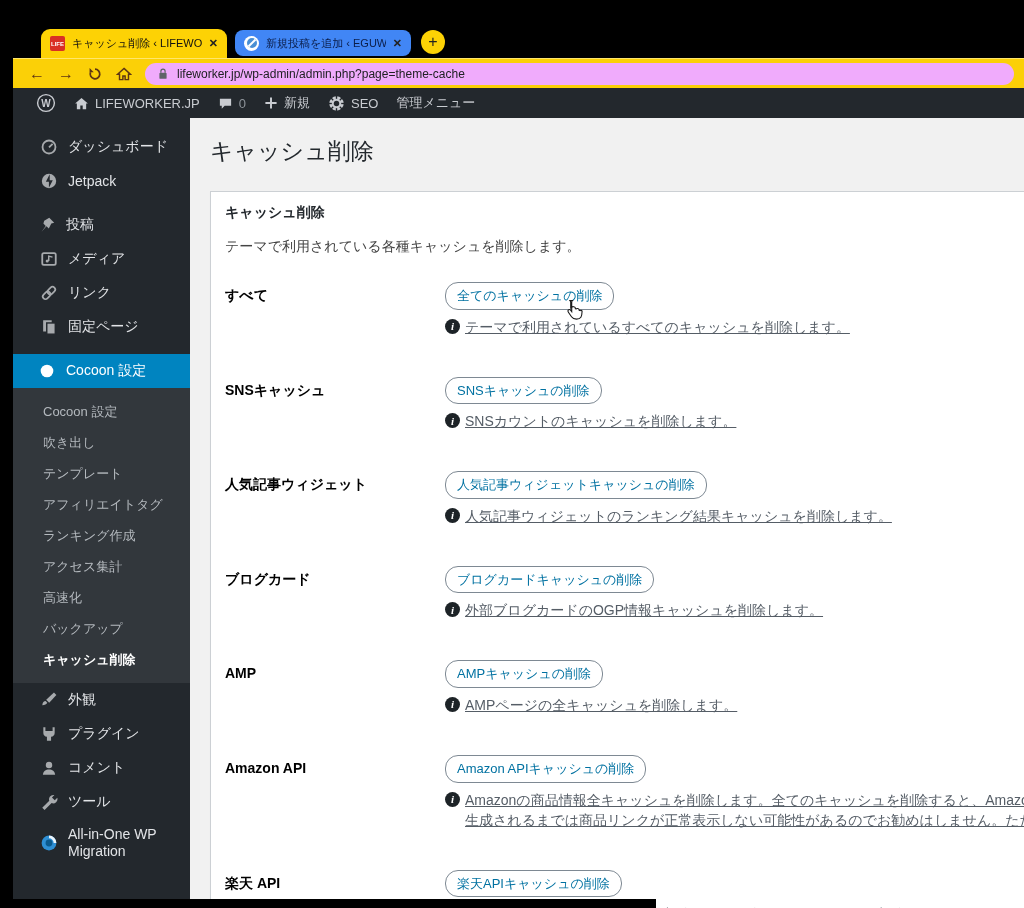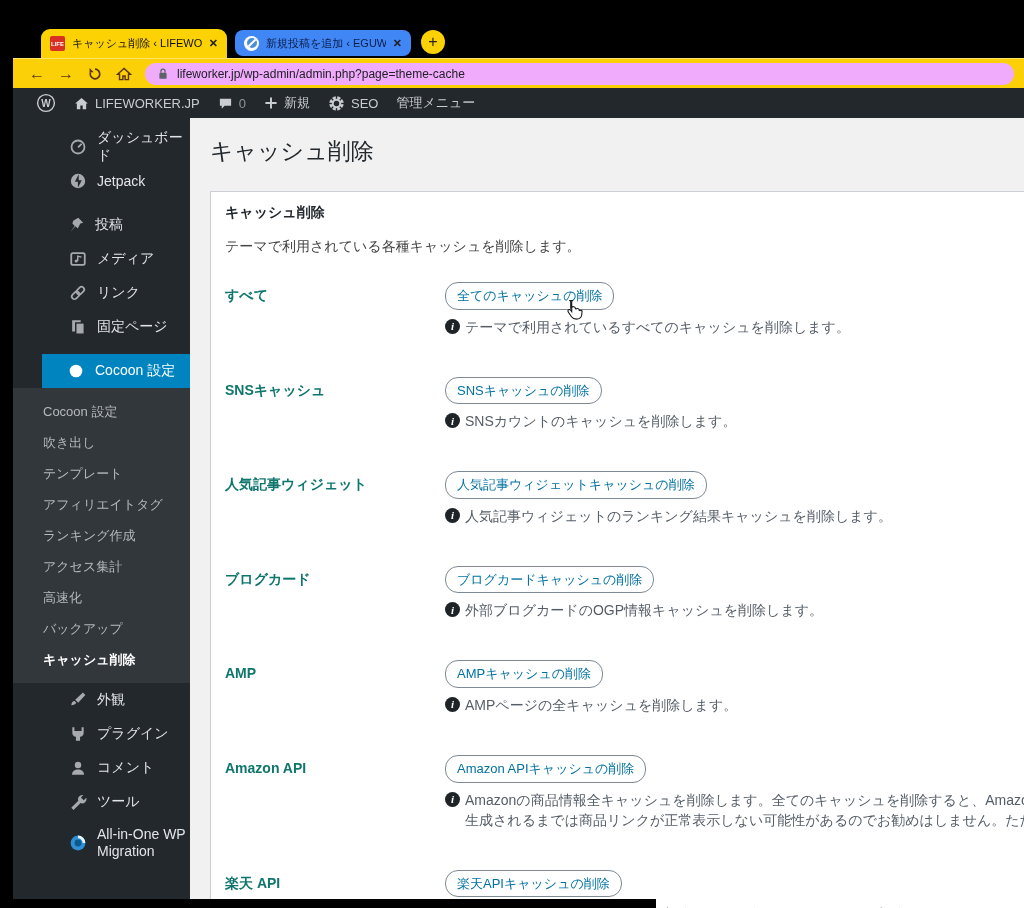--- a/index.html
+++ b/index.html
@@ -40,47 +40,47 @@
   
   .adminbar { height:30px; background:#23282d; color:#c9ccd1; display:flex; align-items:center;
               font-size:13px; padding:0 6px 0 14px; flex:none; }
   .ab-item { display:flex; align-items:center; gap:6px; padding:0 9px; height:100%; }
   .ab-item svg { flex:none; }
   .ab-count { color:#8e949a; }
 
   
   .main { flex:1; display:flex; min-height:0; }
   .sidebar { width:177px; background:#23282d; flex:none; padding-top:12px; color:#e2e4e7; font-size:14px; }
-  .mi { height:34px; display:flex; align-items:center; gap:9px; padding-left:26px;margin-left:29px; }
+  .mi { height:34px; display:flex; align-items:center; gap:9px; padding-left:26px; }
   .mi .ico { width:20px; height:20px; color:#a7aaad; flex:none; display:flex; align-items:center; justify-content:center; }
   .mi-gap { margin-top:10px;padding-left:24px; }
   .mi-tall { height:48px; line-height:1.25; align-items:center; }
   .mi-tall span.lbl { white-space:normal; width:118px; }
   .cocoon-head { background:#0084c0; color:#fff; position:relative; }
   .cocoon-head .ico { color:#fff; }
   .cocoon-head:after { content:""; position:absolute; right:-8px; top:9px; border:8px solid transparent;
                        border-left-color:#0084c0; border-right:none; }
   .submenu { background:#32373c; padding:8px 0; list-style:none; }
   .submenu li { padding:6.5px 8px 6.5px 30px; color:#b4b9be; font-size:13px; }
   .submenu li.current { color:#fff; font-weight:700; }
 
   .content { flex:1; background:#f1f1f1; overflow:hidden; position:relative; }
   h1.page-title { margin:18px 0 0 20px; font-size:23px; font-weight:400; color:#23282d; }
   .panel { margin:24px 0 0 20px; width:1200px; background:#fff; border:1px solid #ccd0d4;
            box-shadow:0 1px 1px rgba(0,0,0,.04); padding:10px 14px 6px; }
   .panel-h { font-size:14px; font-weight:700; color:#23282d; padding:2px 0 0; }
   .panel-desc { margin-top:16px; font-size:14px; color:#444; }
   .rows { margin-top:26px; }
   .row { display:flex; margin-bottom:40px; }
-  .row-label { width:220px; flex:none; font-size:14px; font-weight:600; color:#0f766e; padding-top:5px; }
+  .row-label { width:220px; flex:none; font-size:14px; font-weight:600; color:#000000; padding-top:5px; }
   .btn { display:inline-block; background:#fff; border:1px solid #7e8993; border-radius:13px;
          color:#0071a1; font-size:13px; padding:5px 11px; line-height:1.2; cursor:pointer; }
   .row-desc { margin-top:7px; font-size:14px; color:#555d66; display:flex; align-items:flex-start;
               gap:5px; white-space:nowrap; }
-  .row-desc .lines span { display:block; line-height:20px; }
+  .row-desc .lines span { display:block; line-height:20px;text-decoration:underline; }
   .info-i { width:15px; height:15px; border-radius:50%; background:#1d2327; color:#fff; font-size:11px;
             font-weight:700; font-style:italic; display:inline-flex; align-items:center; justify-content:center;
             flex:none; margin-top:2px; font-family:"Liberation Serif", serif; }
 
   .black-strip { position:absolute; left:0; top:899px; width:656px; height:9px; background:#000; z-index:60; }
   .cursor { position:absolute; left:562px; top:299px; z-index:100; }
 </style>
 </head>
 <body>
 

